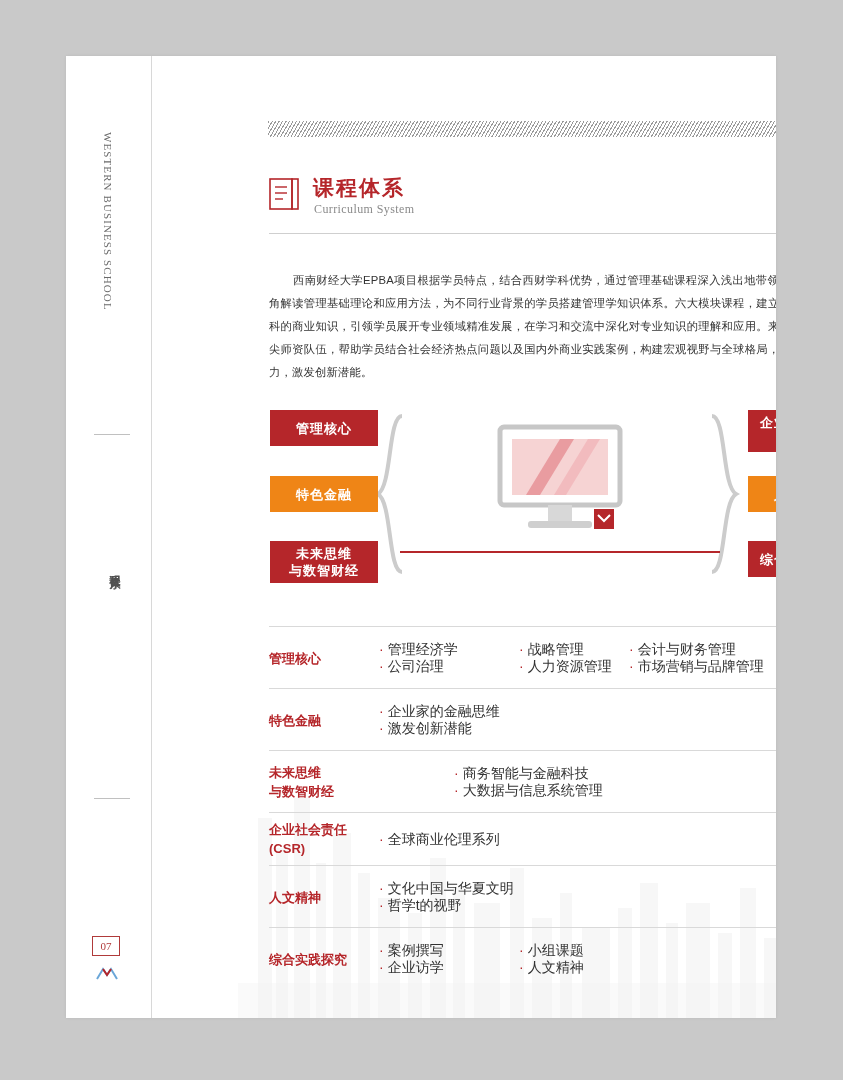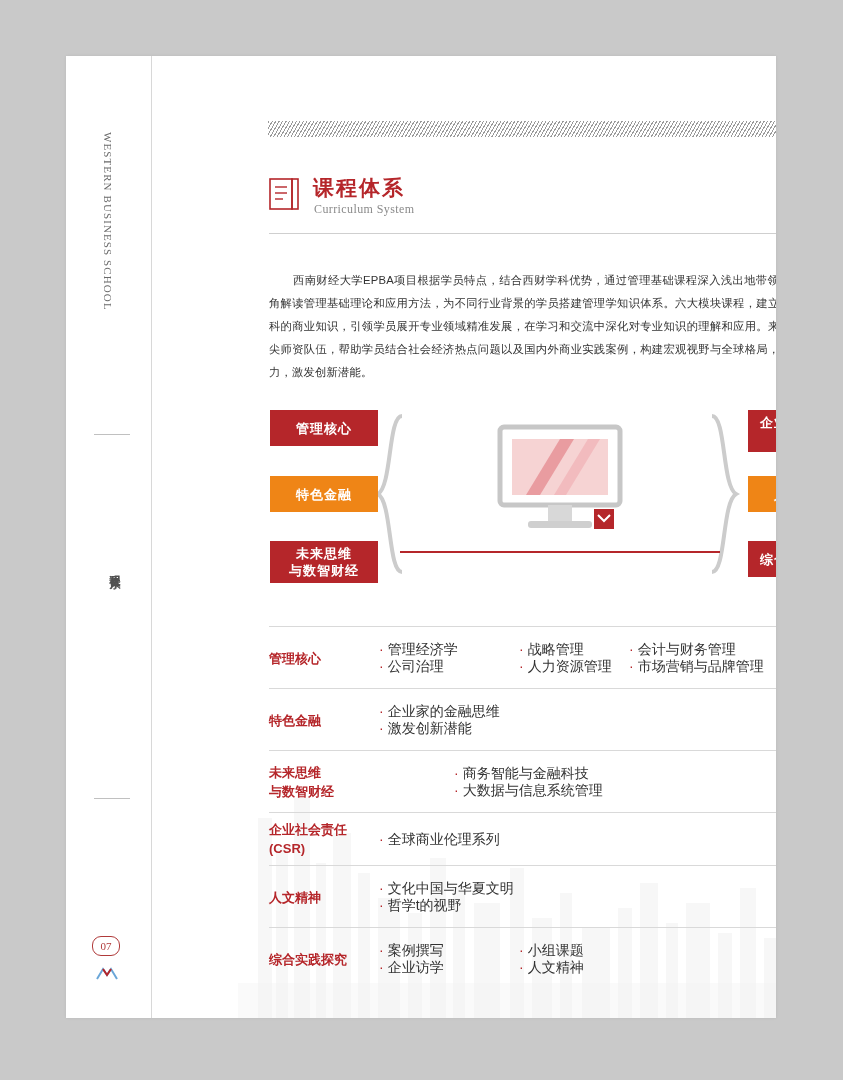--- a/index.html
+++ b/index.html
@@ -68,21 +68,21 @@
     font-weight: bold;
     opacity: .85;
   }
   .page-num {
     position: absolute;
     left: 26px;
     top: 880px;
     width: 26px;
     height: 18px;
     border: 1px solid #b03a3a;
-    border-radius: 9px;
+    border-radius: 0;
     color: #b03a3a;
     font-family: "Liberation Serif", serif;
     font-size: 11px;
     line-height: 18px;
     text-align: center;
   }
   .logo-mark {
     position: absolute;
     left: 28px;
     top: 908px;

